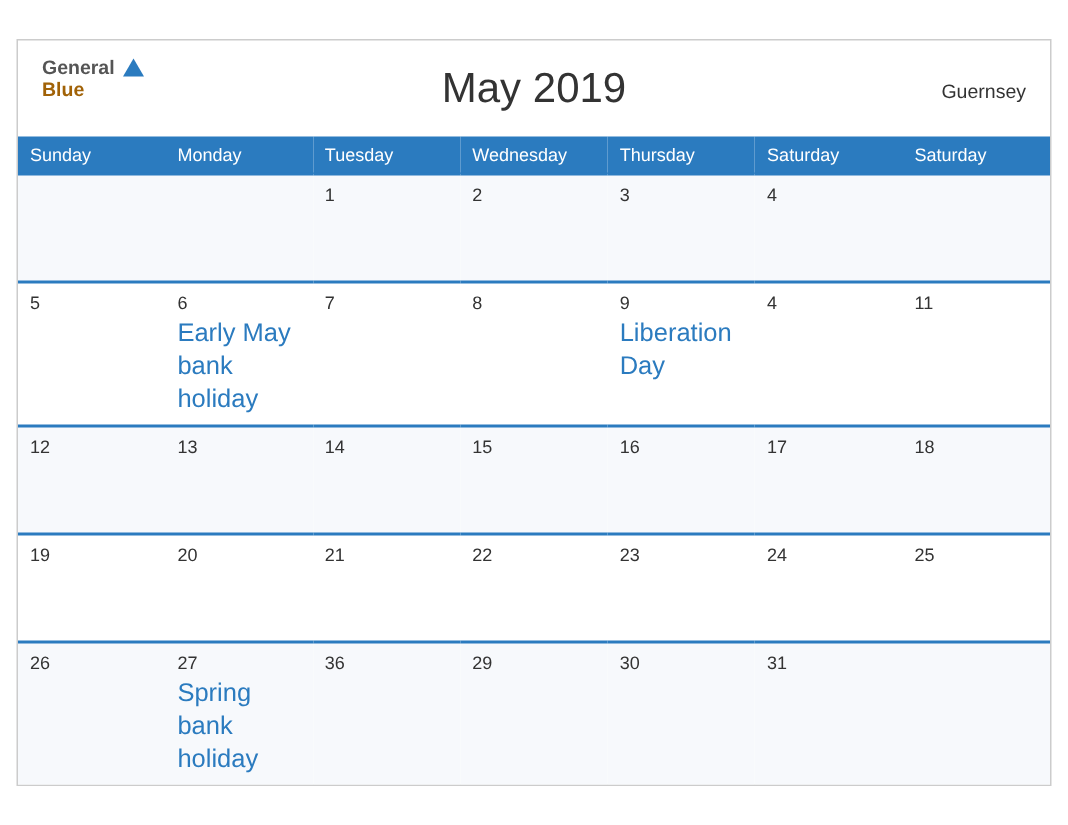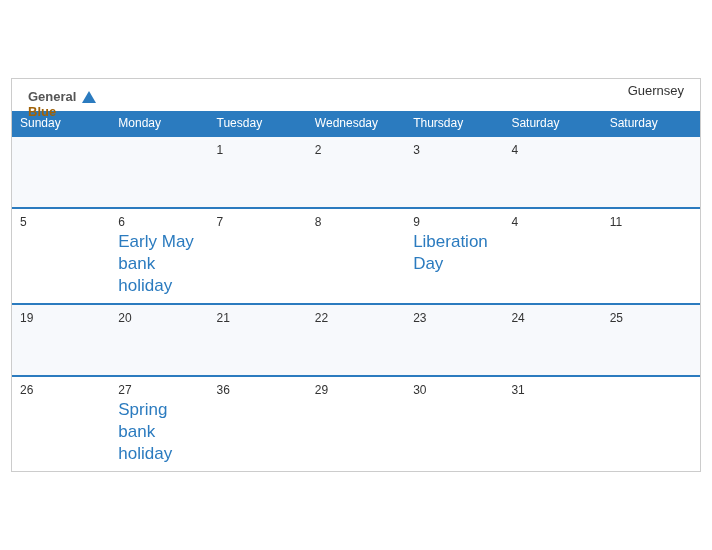--- a/index.html
+++ b/index.html
@@ -49,21 +49,21 @@
       margin-left: 2px;
     }
     .month-title {
       font-size: 28px;
       color: #333;
       font-weight: normal;
     }
     .region {
       position: absolute;
       right: 16px;
-      top: 4px;
+      top: 26px;
       font-size: 13px;
       color: #333;
     }
     .calendar-grid {
       width: 100%;
       border-collapse: collapse;
     }
     .calendar-grid th {
       background-color: #2b7bbf;
       color: #fff;
@@ -104,20 +104,21 @@
 </head>
 <body>
 
 <div class="calendar-wrapper">
   <div class="calendar-header">
     <div class="logo">
       <span class="general">General</span>
       <span class="logo-triangle"></span><br>
       <span class="blue">Blue</span>
     </div>
+    <div class="month-title">May 2019</div>
     <div class="region">Guernsey</div>
   </div>
   <table class="calendar-grid">
     <thead>
       <tr>
       <th>Sunday</th>
           <th>Monday</th>
           <th>Tuesday</th>
           <th>Wednesday</th>
           <th>Thursday</th>
@@ -163,20 +164,43 @@
           <td><span class="day-num">9</span><span class="holiday">Liberation Day</span></td>
           <td>
             <span class="day-num">4</span>
           </td>
           <td>
             <span class="day-num">11</span>
           </td>
         </tr>
         <tr>
           <td>
+            <span class="day-num">12</span>
+          </td>
+          <td>
+            <span class="day-num">13</span>
+          </td>
+          <td>
+            <span class="day-num">14</span>
+          </td>
+          <td>
+            <span class="day-num">15</span>
+          </td>
+          <td>
+            <span class="day-num">16</span>
+          </td>
+          <td>
+            <span class="day-num">17</span>
+          </td>
+          <td>
+            <span class="day-num">18</span>
+          </td>
+        </tr>
+        <tr>
+          <td>
             <span class="day-num">19</span>
           </td>
           <td>
             <span class="day-num">20</span>
           </td>
           <td>
             <span class="day-num">21</span>
           </td>
           <td>
             <span class="day-num">22</span>

